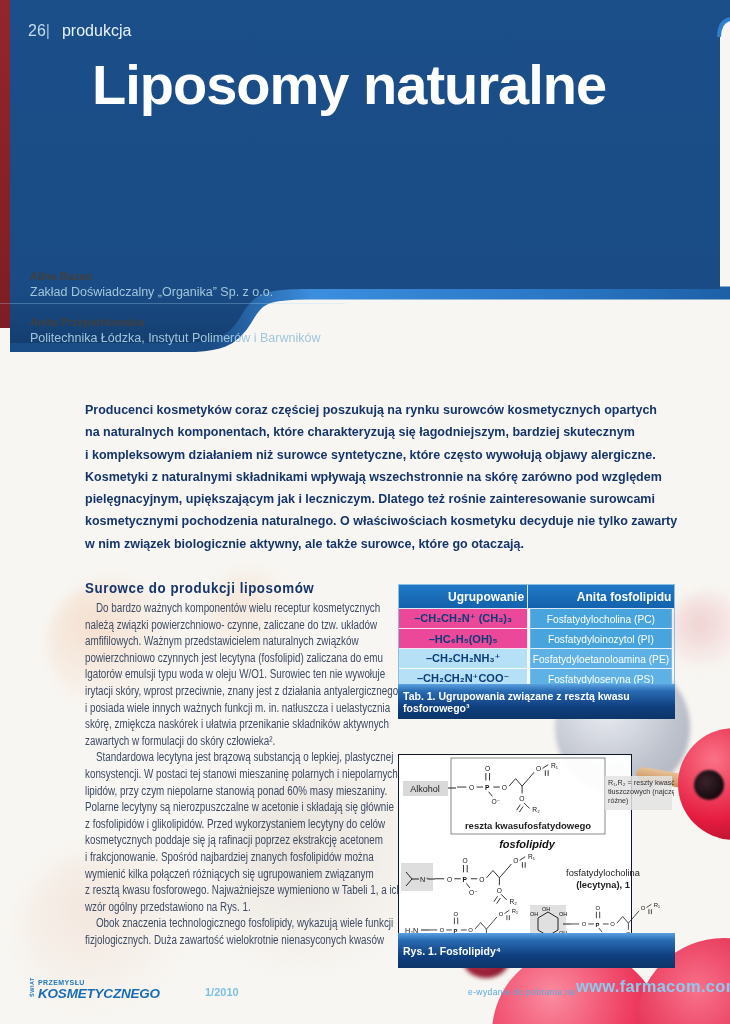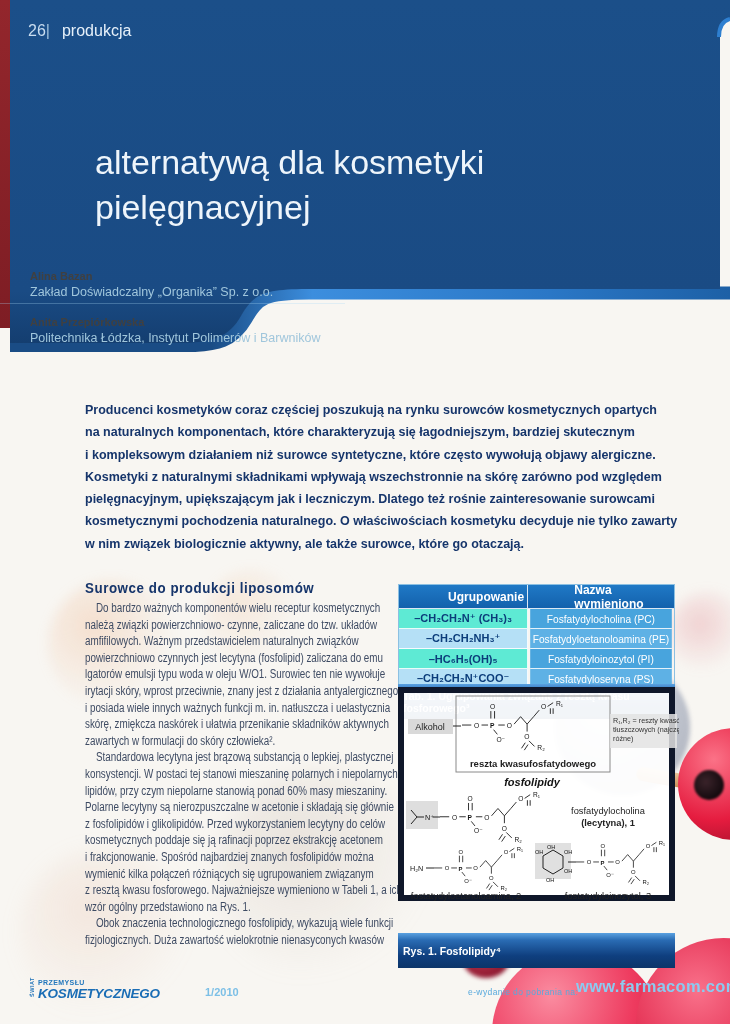--- a/index.html
+++ b/index.html
@@ -46,32 +46,32 @@
   
   .tbl{position:absolute;left:398px;top:584px;width:277px;border:1px solid #8cc0e2;border-bottom:none;box-sizing:border-box;}
   .tbl-row{display:flex;width:100%;}
   .tbl-head{height:24px;background:linear-gradient(180deg,#2079c6,#1260ab);}
   .tbl-head .cell{color:#ffffff;font-weight:bold;font-size:12px;padding-left:46px;}
   .cell{display:flex;align-items:center;justify-content:center;box-sizing:border-box;border-right:1px solid rgba(255,255,255,.85);border-bottom:1px solid rgba(255,255,255,.85);}
   .cell:last-child{border-right:none;}
   .c-group{width:47%;}
   .c-name{width:53%;}
   .tbl-data{height:20px;}
-  .row-a .c-group{background:#5eead4;}
+  .row-a .c-group{background:#ec4899;}
   .row-b .c-group{background:#b5e0f6;}
   .row-a .c-name{background:#48a4dd;}
   .row-b .c-name{background:#5eb1e5;}
   .formula{font-size:11px;font-weight:bold;color:#0b3c7a;white-space:nowrap;}
   .phname{font-size:10.5px;color:#ffffff;white-space:nowrap;transform:scaleX(.97);}
   .caption-bar{position:absolute;left:398px;width:277px;height:35px;background:linear-gradient(180deg,#5aa1e0 0%,#2a6cb4 20%,#0f3f7f 65%,#0c3569 100%);color:#ffffff;font-size:10.5px;font-weight:bold;display:flex;align-items:center;padding-left:5px;box-sizing:border-box;}
   .tbl-caption{top:684px;}
   .fig-caption{top:933px;}
 
   
-  .figure-box{position:absolute;left:398px;top:687px;width:277px;height:214px;background:rgba(255,255,255,.95);border:6px solid #0f172a;box-sizing:border-box;}
+  .figure-box{position:absolute;left:398px;top:754px;width:234px;height:214px;background:rgba(255,255,255,.95);border:1px solid #0f172a;box-sizing:border-box;}
 
   
   .logo-swiat{position:absolute;left:22px;top:984px;font-size:5.5px;font-weight:bold;color:#1f72b8;letter-spacing:.5px;transform:rotate(-90deg);}
   .logo-stack{position:absolute;left:38px;top:979px;line-height:1;}
   .logo-przemyslu{font-size:7px;font-weight:bold;color:#2478bd;letter-spacing:.4px;}
   .logo-kosmetycznego{font-size:13.5px;font-weight:bold;color:#1a6db5;letter-spacing:-.2px;margin-top:1px;font-style:italic;}
   .issue{position:absolute;left:205px;top:986px;font-size:11px;font-weight:bold;color:#7cbfe6;}
   .ewydanie{position:absolute;left:468px;top:987px;font-size:8.5px;font-weight:normal;color:#58a9dd;letter-spacing:.4px;text-align:right;}
   .site{position:absolute;left:576px;top:977px;font-size:16.5px;font-weight:bold;color:#8ccaf0;letter-spacing:.3px;}
 
@@ -121,22 +121,21 @@
     </defs>
     <path d="M10,346 H178 C220,346 234,340 246,319 C258,298 265,293 309,293 H730" stroke="url(#ribbon)" stroke-width="13" fill="none"></path>
     <path d="M10,0 H730 V20 C723,22 720,27 720,36 L720,289 H307 C260,289 253,296 241,316 C229,337 213,343 178,343 H10 Z" fill="url(#panelg)"></path>
     <path d="M730,19 C722,21 719,27 719,37" stroke="#2e7fd0" stroke-width="4" fill="none"></path>
   </svg>
   <div class="red-strip"></div>
 
   <div class="kicker">
     <span class="num">26</span><span class="sep">|</span><span>produkcja</span>
   </div>
-  <div class="subtitle">alternatywą dla kosmetyki
-pielęgnacyjnej</div>
+  <div class="title">Liposomy naturalne</div>
   <div class="authors">
     <div class="author-name">Alina Bazan</div>
     <div class="author-affil">Zakład Doświadczalny „Organika” Sp. z o.o.</div>
     <div class="author-name" style="margin-top:14px;">Anita Przepiórkowska</div>
     <div class="author-affil">Politechnika Łódzka, Instytut Polimerów i Barwników</div>
   </div>
   <div class="author-divider"></div>
 
   <div class="intro">Producenci kosmetyków coraz częściej poszukują na rynku surowców kosmetycznych opartych
 na naturalnych komponentach, które charakteryzują się łagodniejszym, bardziej skutecznym
@@ -167,33 +166,33 @@
 wymienić kilka połączeń różniących się ugrupowaniem związanym
 z resztą kwasu fosforowego. Najważniejsze wymieniono w Tabeli 1, a ich
 wzór ogólny przedstawiono na Rys. 1.</p>
     <p>    Obok znaczenia technologicznego fosfolipidy, wykazują wiele funkcji
 fizjologicznych. Duża zawartość wielokrotnie nienasyconych kwasów</p>
   </div>
 
   <div class="tbl">
     <div class="tbl-row tbl-head">
       <div class="cell c-group">Ugrupowanie</div>
-      <div class="cell c-name">Nazwa wymieniono</div>
+      <div class="cell c-name">Anita fosfolipidu</div>
     </div>
     <div class="tbl-row tbl-data row-a">
       <div class="cell c-group formula">–CH₂CH₂N⁺ (CH₃)₃</div>
       <div class="cell c-name phname">Fosfatydylocholina (PC)</div>
     </div>
+    <div class="tbl-row tbl-data row-a">
+      <div class="cell c-group formula">–HC₆H₅(OH)₅</div>
+      <div class="cell c-name phname">Fosfatydyloinozytol (PI)</div>
+    </div>
     <div class="tbl-row tbl-data row-b">
       <div class="cell c-group formula">–CH₂CH₂NH₃⁺</div>
       <div class="cell c-name phname">Fosfatydyloetanoloamina (PE)</div>
-    </div>
-    <div class="tbl-row tbl-data row-a">
-      <div class="cell c-group formula">–HC₆H₅(OH)₅</div>
-      <div class="cell c-name phname">Fosfatydyloinozytol (PI)</div>
     </div>
     <div class="tbl-row tbl-data row-b">
       <div class="cell c-group formula">–CH₂CH₂N⁺COO⁻</div>
       <div class="cell c-name phname">Fosfatydyloseryna (PS)</div>
     </div>
   </div>
   <div class="caption-bar tbl-caption">Tab. 1. Ugrupowania związane z resztą kwasu fosforowego³</div>
 
   <div class="figure-box">
     <svg width="275" height="212" viewBox="0 0 275 212">

